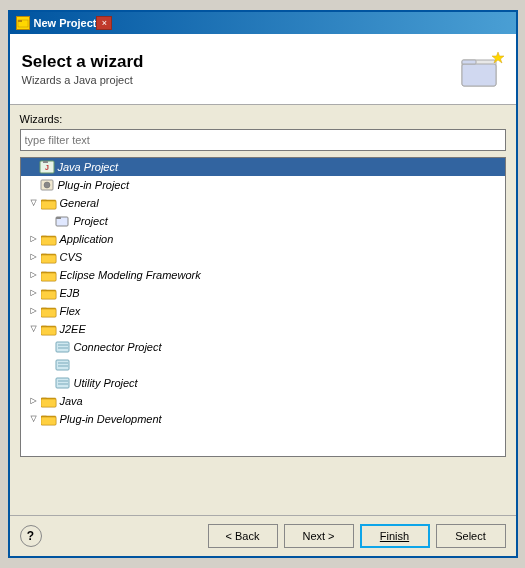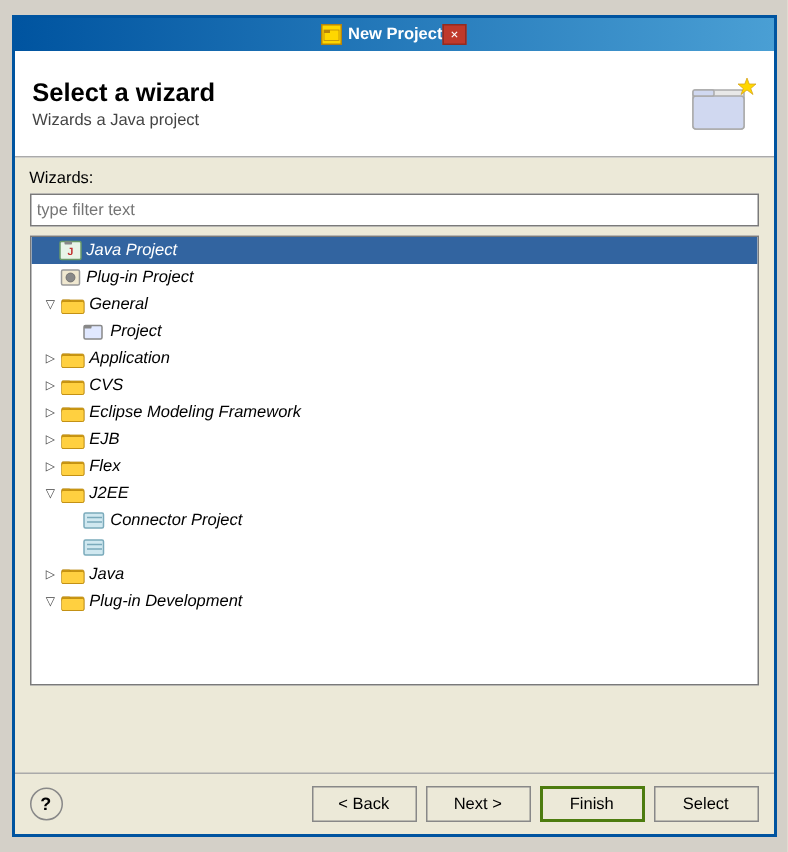--- a/index.html
+++ b/index.html
@@ -22,21 +22,21 @@
       display: flex;
       flex-direction: column;
     }
 
     .title-bar {
       background: linear-gradient(to right, #0054a0, #4a9fd4);
       color: white;
       padding: 4px 6px;
       display: flex;
       align-items: center;
-      justify-content: center;
+      justify-content: flex-start;
       height: 22px;
     }
 
     .title-bar-left {
       display: flex;
       align-items: center;
       gap: 4px;
     }
 
     .title-bar-icon {
@@ -234,21 +234,22 @@
       background: #ece9d8;
       font-size: 11px;
       cursor: pointer;
       padding: 0 10px;
       display: flex;
       align-items: center;
       justify-content: center;
     }
 
     .btn-default {
-      border: 2px solid #4d7c0f;
+      border: 2px solid #0ea5e9;
+      text-decoration: underline;
     }
   </style>
 </head>
 <body>
 
 <div class="dialog">
 
   <div class="title-bar">
     <div class="title-bar-left">
       <div class="title-bar-icon">
@@ -396,20 +397,30 @@
       <span class="item-label">Connector Project</span>
     </div>
           <div class="tree-item">
       <span style="display:inline-block;width:20px;flex-shrink:0;"></span>
       <span style="display:inline-block;width:12px;"></span>
       <span class="item-icon"><svg width="16" height="14" viewBox="0 0 16 14" style="vertical-align:middle;margin-right:2px">
       <rect x="1" y="2" width="13" height="10" rx="1" fill="#d0e8f0" stroke="#7aaabb" stroke-width="1"></rect>
       <line x1="3" y1="5" x2="13" y2="5" stroke="#7aaabb" stroke-width="1"></line>
       <line x1="3" y1="8" x2="13" y2="8" stroke="#7aaabb" stroke-width="1"></line>
     </svg></span>
+    </div>
+          <div class="tree-item">
+      <span style="display:inline-block;width:20px;flex-shrink:0;"></span>
+      <span style="display:inline-block;width:12px;"></span>
+      <span class="item-icon"><svg width="16" height="14" viewBox="0 0 16 14" style="vertical-align:middle;margin-right:2px">
+      <rect x="1" y="2" width="13" height="10" rx="1" fill="#d0e8f0" stroke="#7aaabb" stroke-width="1"></rect>
+      <line x1="3" y1="5" x2="13" y2="5" stroke="#7aaabb" stroke-width="1"></line>
+      <line x1="3" y1="8" x2="13" y2="8" stroke="#7aaabb" stroke-width="1"></line>
+    </svg></span>
+      <span class="item-label">Utility Project</span>
     </div>
           <div class="tree-item">
       <span style="display:inline-block;width:4px;flex-shrink:0;"></span>
       <span class="expand-icon">▷</span>
       <span class="item-icon"><svg width="16" height="14" viewBox="0 0 16 14" style="vertical-align:middle;margin-right:2px">
         <rect x="0" y="4" width="15" height="9" rx="1" fill="#d4a017" stroke="#b8860b" stroke-width="0.5"></rect>
         <rect x="0" y="4" width="6" height="3" rx="1" fill="#d4a017" stroke="#b8860b" stroke-width="0.5"></rect>
         <rect x="0" y="5" width="15" height="8" rx="1" fill="#ffd040" stroke="#b8860b" stroke-width="0.5"></rect>
       </svg></span>
       <span class="item-label">Java</span>

